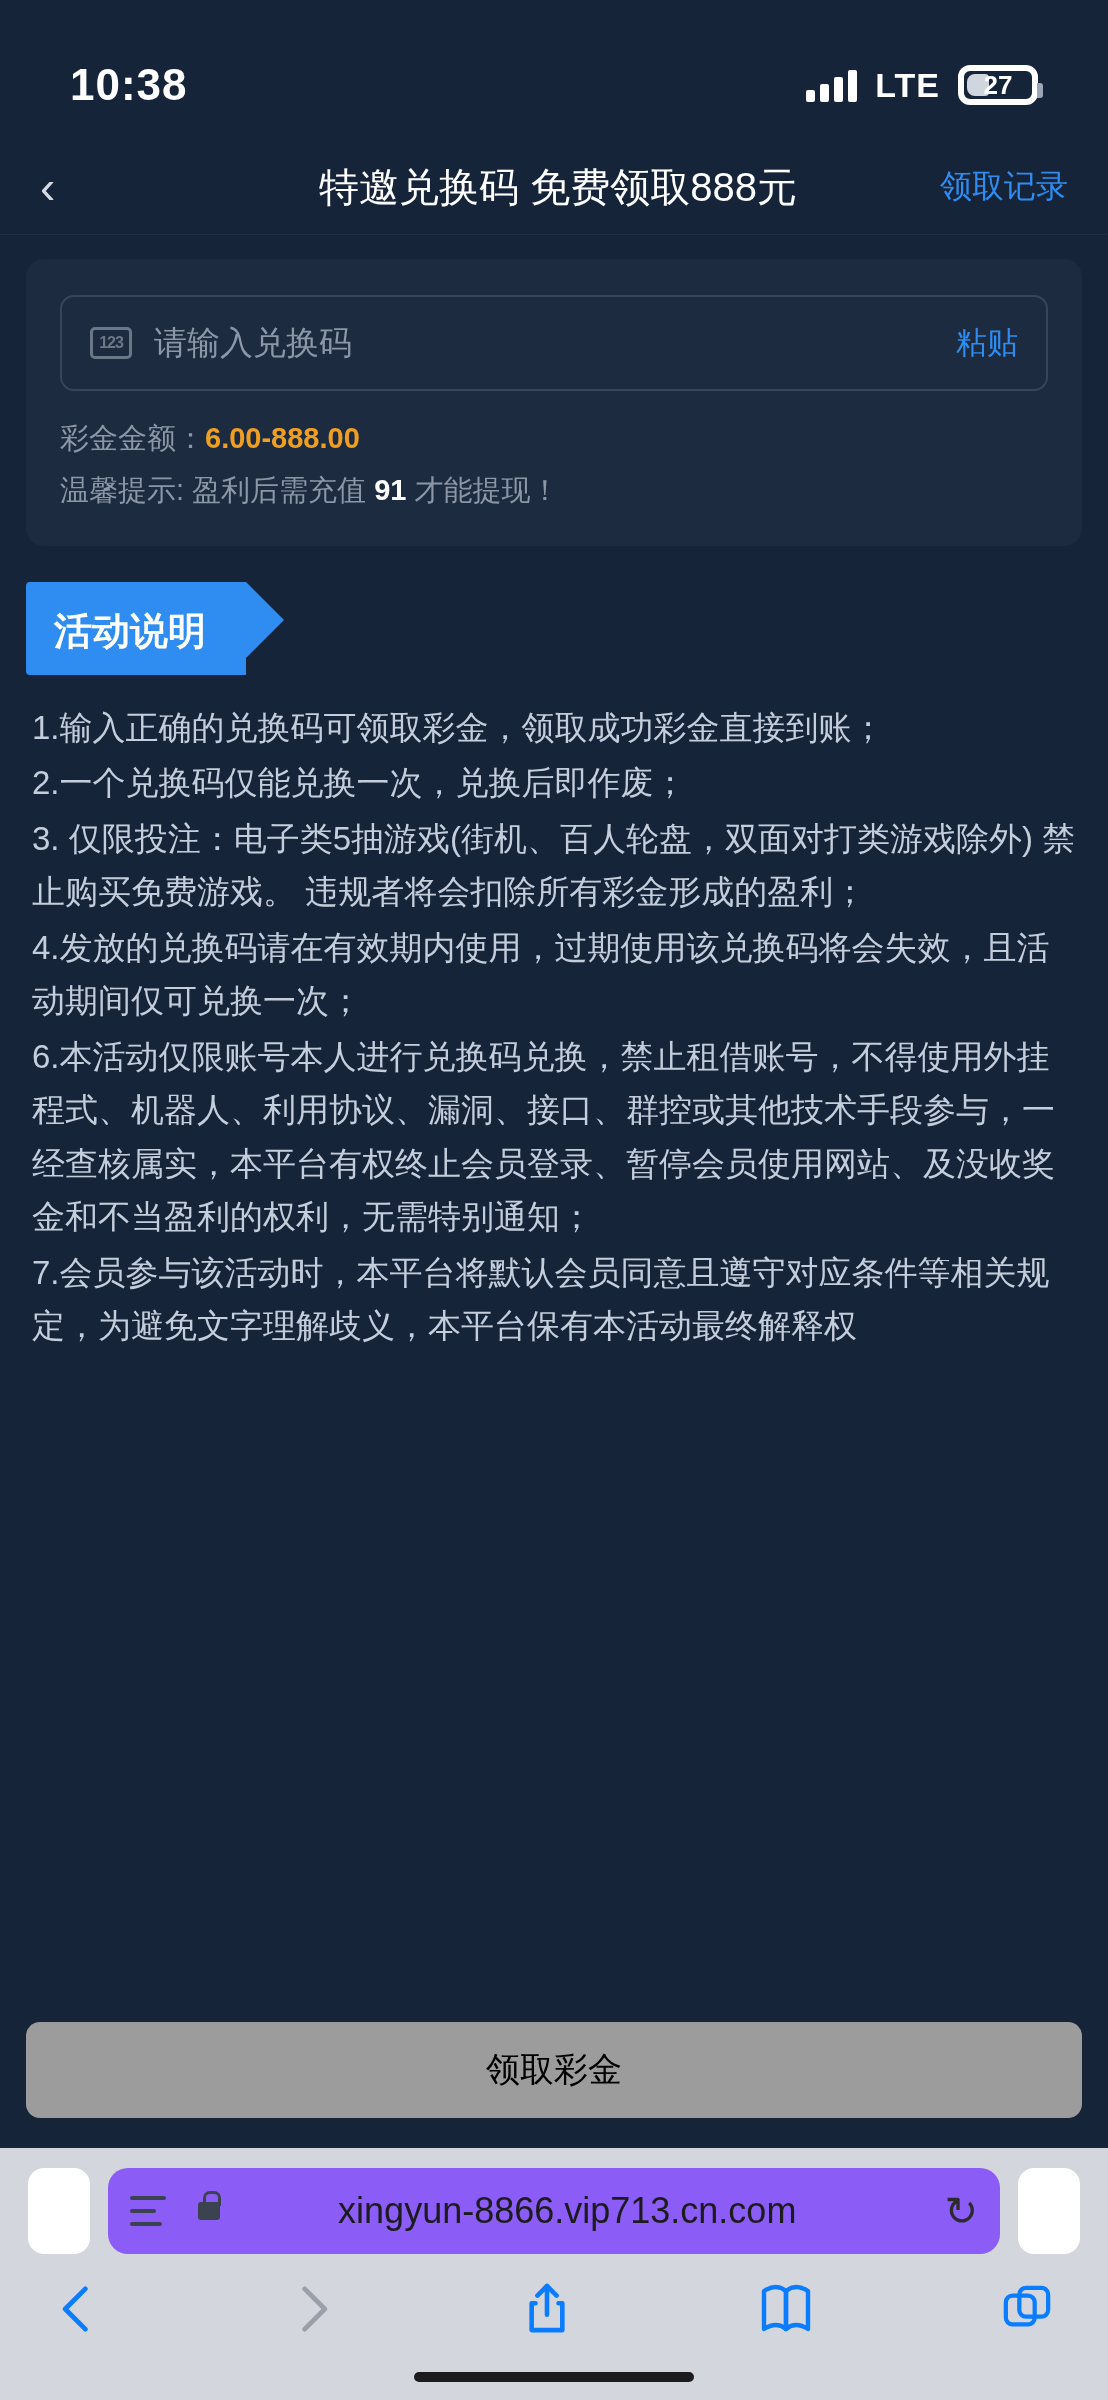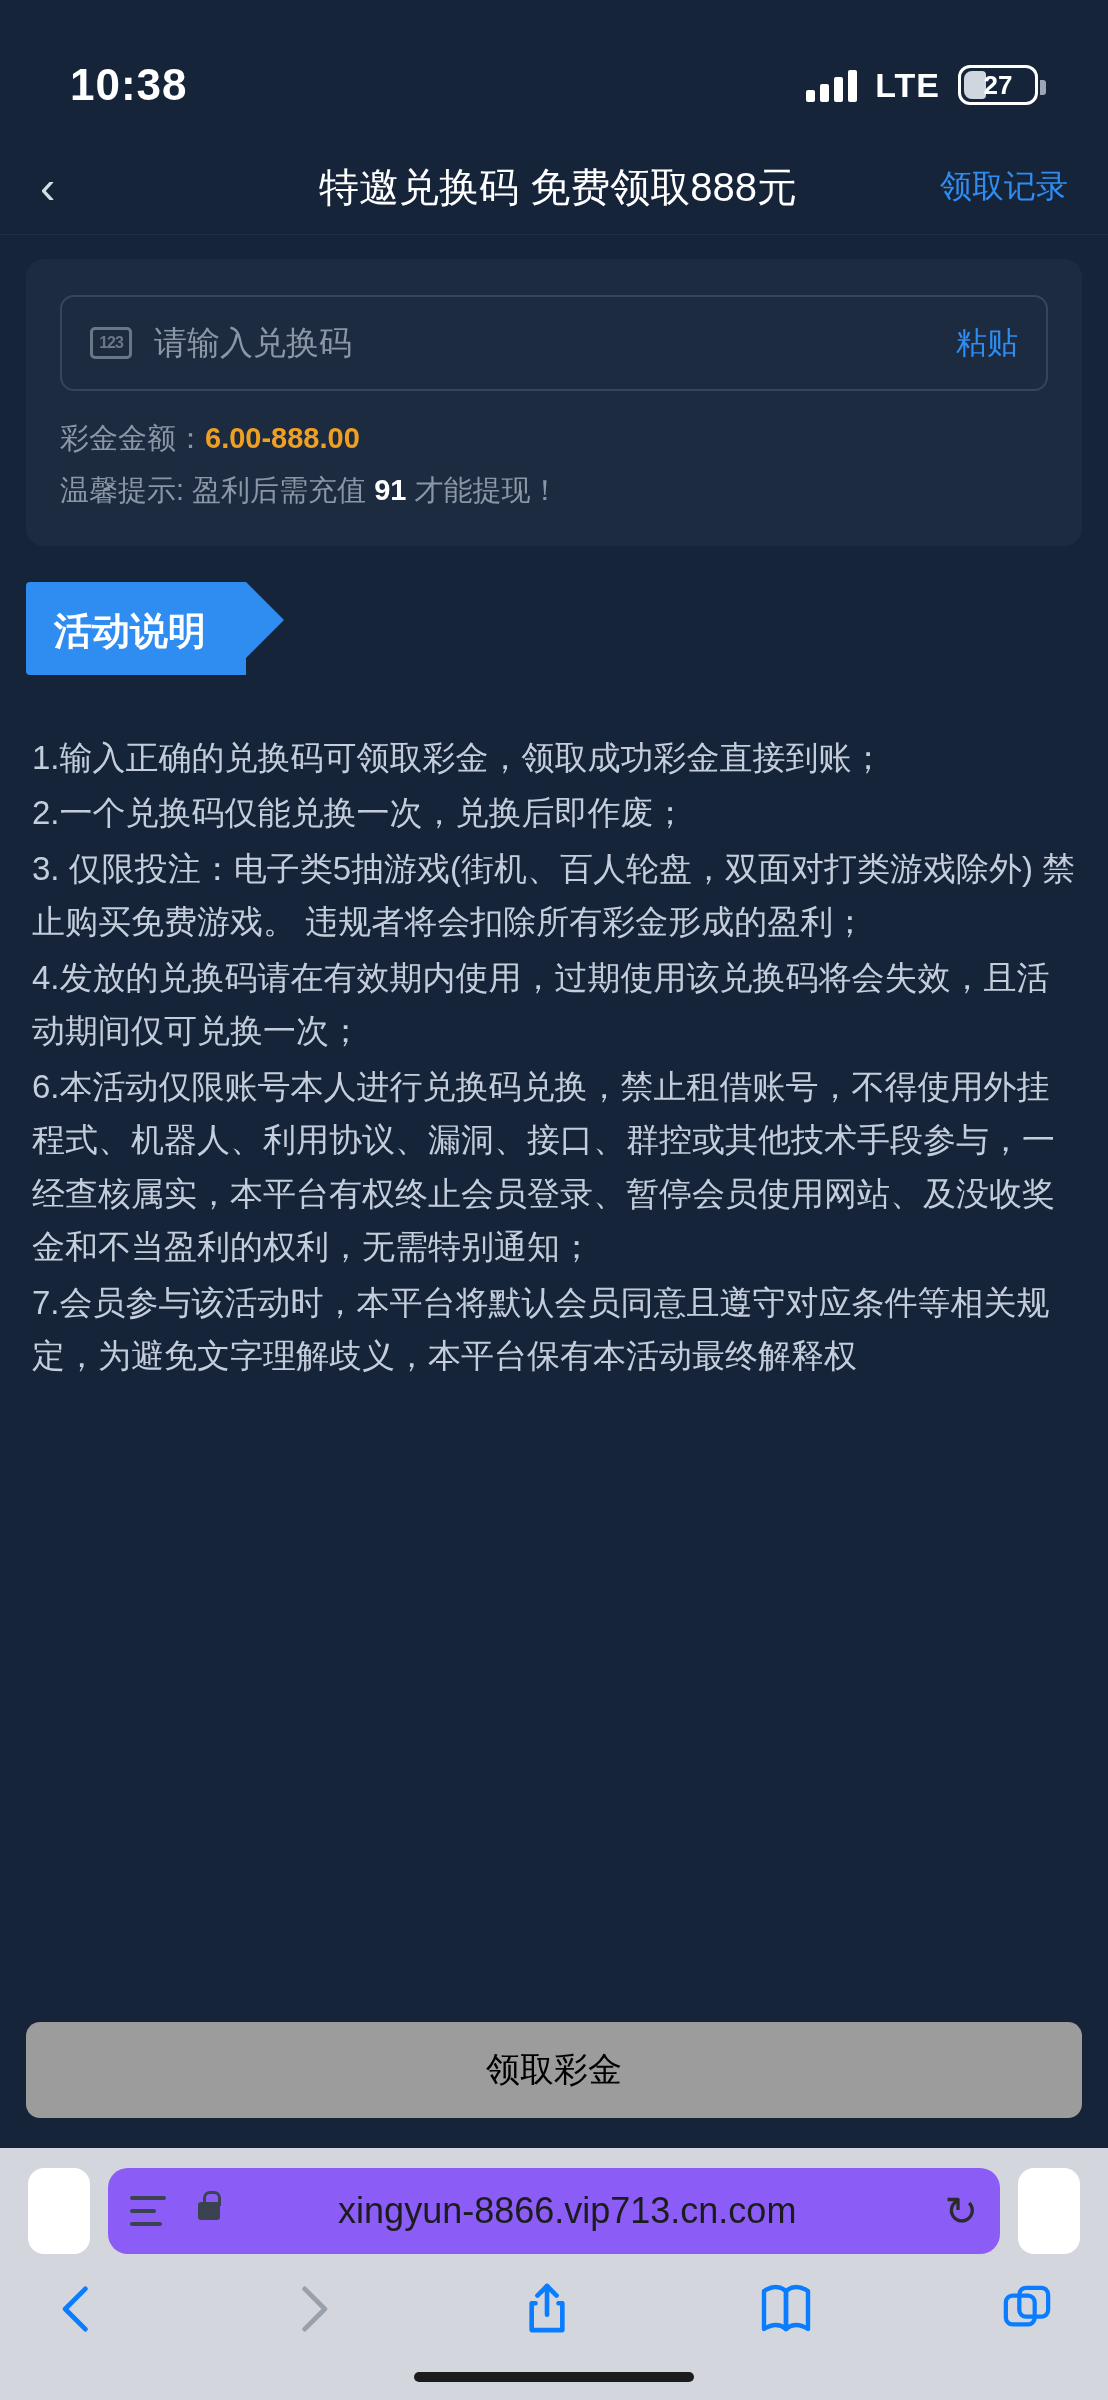--- a/index.html
+++ b/index.html
@@ -46,21 +46,21 @@
     height: 34px;
   }
   .signal i { display: block; width: 9px; background: #ffffff; border-radius: 2px; }
   .signal i:nth-child(1) { height: 12px; }
   .signal i:nth-child(2) { height: 18px; }
   .signal i:nth-child(3) { height: 25px; }
   .signal i:nth-child(4) { height: 32px; }
   .lte { font-size: 34px; font-weight: 600; letter-spacing: 1px; }
   .battery {
     width: 80px; height: 40px;
-    border: 3px solid #ffffff;
+    border: 6px solid #ffffff;
     border-radius: 12px;
     position: relative;
     display: flex; align-items: center; justify-content: center;
   }
   .battery::after {
     content: "";
     position: absolute; right: -11px; top: 12px;
     width: 6px; height: 15px;
     background: #9aa6b6; border-radius: 0 3px 3px 0;
   }
@@ -170,21 +170,21 @@
   .tag::after {
     content: "";
     position: absolute;
     right: -38px; top: 0;
     width: 0; height: 0;
     border-top: 38px solid transparent;
     border-bottom: 38px solid transparent;
     border-left: 38px solid #2f8cf0;
   }
   .rules-body {
-    margin-top: 56px;
+    margin-top: 26px;
     font-size: 33px;
     line-height: 1.62;
     color: #c4cddb;
     padding: 0 6px;
   }
   .rules-body p { margin-bottom: 2px; }
 
   
   .action-bar {
     background: #16243a;

